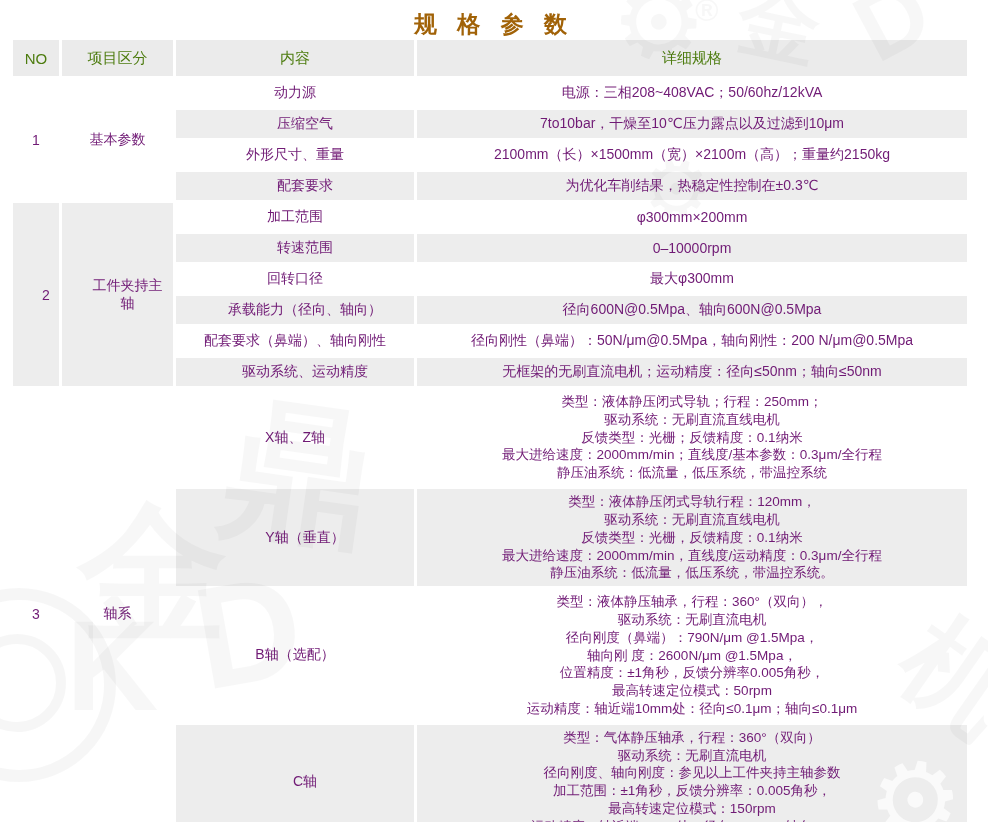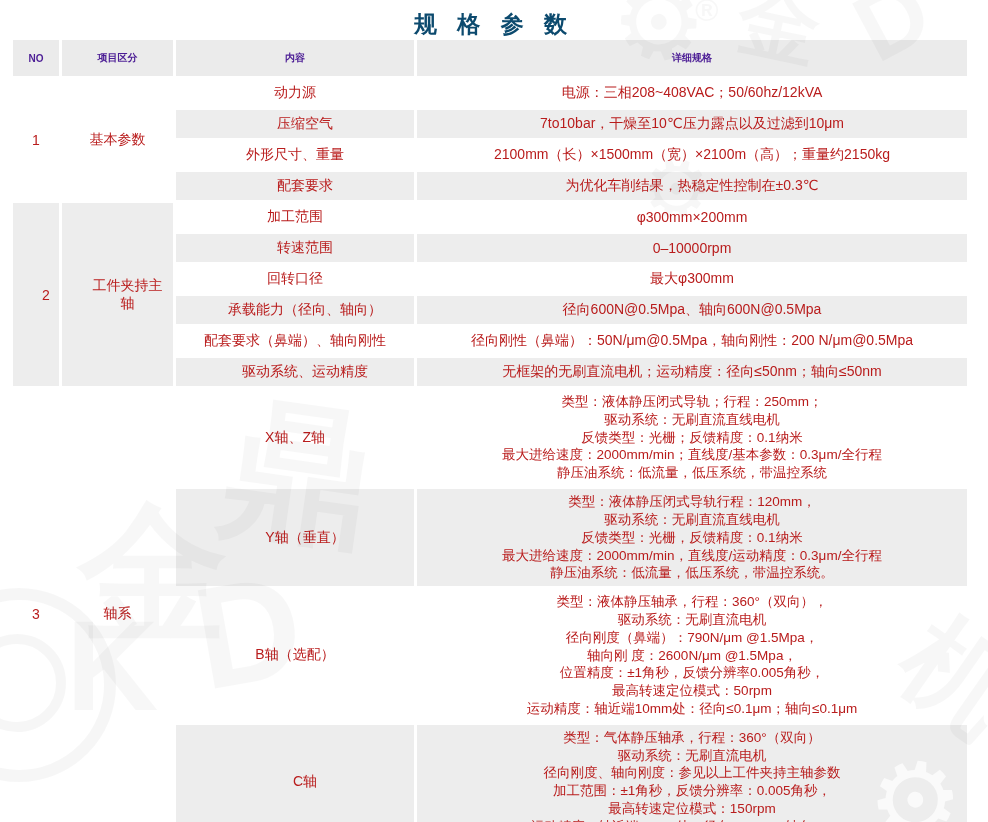--- a/index.html
+++ b/index.html
@@ -13,45 +13,45 @@
   }
   .page-title{
     margin:0;
     padding-top:9px;
     height:37px;
     box-sizing:border-box;
     text-align:center;
     font-size:23px;
     font-weight:bold;
     letter-spacing:7px;
-    color:#0c4a6e;
+    color:#a16207;
   }
   table.spec{
     table-layout:fixed;
     width:960px;
     margin-left:10px;
     border-collapse:separate;
     border-spacing:3px;
     position:relative;
     z-index:1;
   }
   th{
     background:#ebebeb;
     height:34px;
-    font-size:10px;
-    font-weight:bold;
-    text-align:center;
-    color:#4c1d95;
+    font-size:15px;
+    font-weight:normal;
+    text-align:center;
+    color:#4d7c0f;
   }
   td{
     font-size:14px;
     text-align:center;
     vertical-align:middle;
     padding:1px 4px;
-    color:#b91c1c;
+    color:#701a75;
   }
   td.w{background:#ffffff;}
   td.g{background:#ededed;padding-left:24px;}
   tr.compact td{height:24px;}
   td.spec-cell{
     text-align:center;
     padding:2px 10px;
   }
   td.multi{
     font-size:13.5px;

